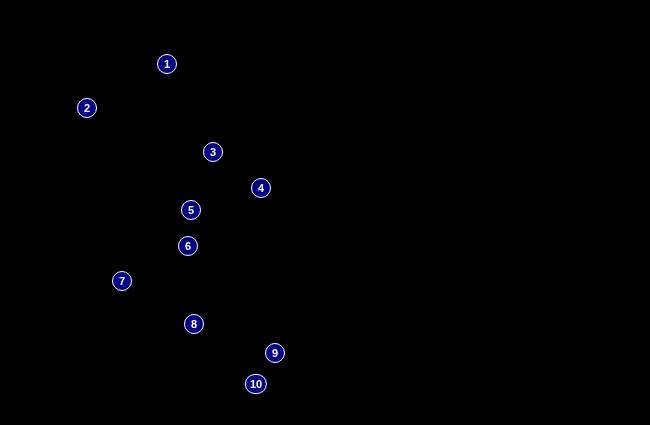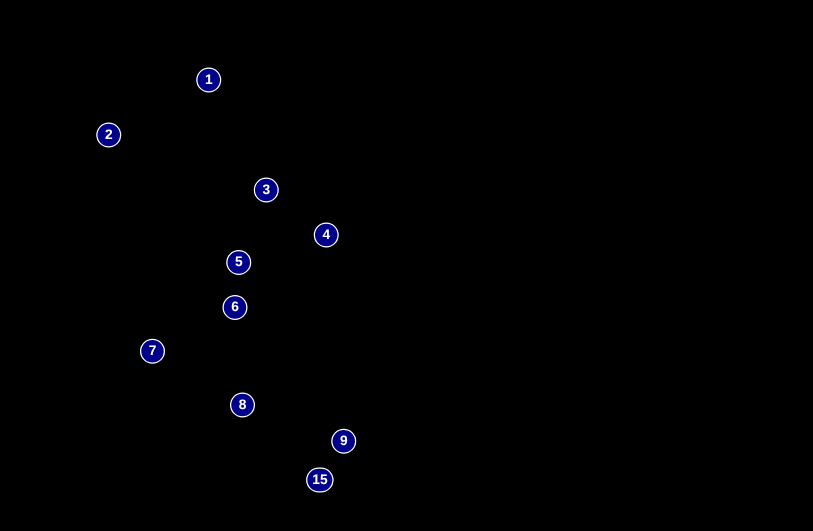--- a/index.html
+++ b/index.html
@@ -46,14 +46,14 @@
 
 <div class="marker" style="left: 167px; top: 64px; background: rgb(0, 0, 139); border-color: rgb(255, 255, 255); color: rgb(255, 255, 255);">1</div>
     <div class="marker" style="left: 87px; top: 108px; background: rgb(0, 0, 139); border-color: rgb(255, 255, 255); color: rgb(255, 255, 255);">2</div>
     <div class="marker" style="left: 213px; top: 152px; background: rgb(0, 0, 139); border-color: rgb(255, 255, 255); color: rgb(255, 255, 255);">3</div>
     <div class="marker" style="left: 261px; top: 188px; background: rgb(0, 0, 139); border-color: rgb(255, 255, 255); color: rgb(255, 255, 255);">4</div>
     <div class="marker" style="left: 191px; top: 210px; background: rgb(0, 0, 139); border-color: rgb(255, 255, 255); color: rgb(255, 255, 255);">5</div>
     <div class="marker" style="left: 188px; top: 246px; background: rgb(0, 0, 139); border-color: rgb(255, 255, 255); color: rgb(255, 255, 255);">6</div>
     <div class="marker" style="left: 122px; top: 281px; background: rgb(0, 0, 139); border-color: rgb(255, 255, 255); color: rgb(255, 255, 255);">7</div>
     <div class="marker" style="left: 194px; top: 324px; background: rgb(0, 0, 139); border-color: rgb(255, 255, 255); color: rgb(255, 255, 255);">8</div>
     <div class="marker" style="left: 275px; top: 353px; background: rgb(0, 0, 139); border-color: rgb(255, 255, 255); color: rgb(255, 255, 255);">9</div>
-    <div class="marker" style="left: 256px; top: 384px; background: rgb(0, 0, 139); border-color: rgb(255, 255, 255); color: rgb(255, 255, 255);">15</div>
+    <div class="marker" style="left: 256px; top: 384px; background: rgb(0, 0, 139); border-color: rgb(255, 255, 255); color: rgb(255, 255, 255);">10</div>
   </div>
 
 </body></html>

